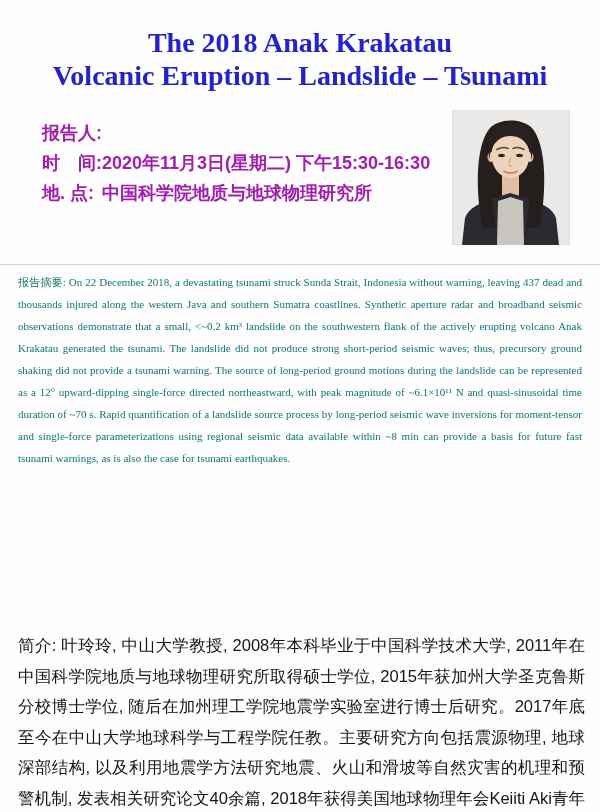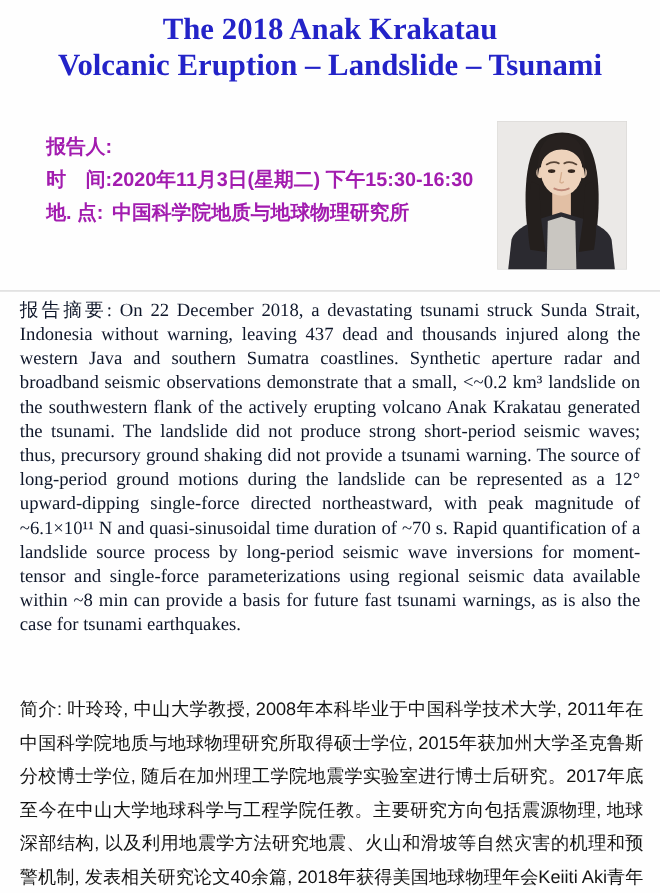--- a/index.html
+++ b/index.html
@@ -7,21 +7,21 @@
   .page{
     position:relative;
     width:600px;height:812px;
     margin:0 auto;
     background:#fefefe;
     overflow:hidden;
     font-family:"Liberation Serif","DejaVu Serif",serif;
     color:#111;
   }
   .title{
-    position:absolute;top:10px;left:0;width:600px;
+    position:absolute;top:26px;left:0;width:600px;
     text-align:center;
     font-family:"Liberation Serif","DejaVu Serif",serif;
     font-weight:bold;
     font-size:28px;line-height:33px;
     margin:0;
   }
   .title .tline{display:block;}
   .info{
     position:absolute;left:42px;top:118px;width:400px;
     font-family:"Liberation Sans","DejaVu Sans",sans-serif;
@@ -37,23 +37,23 @@
   }
   .photo svg{display:block;}
   .divider{
     position:absolute;left:0;top:264px;width:600px;height:0;
     border-top:1px solid #cfcfcf;
   }
   .abstract{
     position:absolute;left:18px;top:271px;width:564px;
     margin:0;
     font-family:"Liberation Serif","DejaVu Serif",serif;
-    font-size:17px;line-height:22px;
+    font-size:11px;line-height:22px;
     text-align:justify;
-    color:#0f172a;
+    color:#0f766e;
   }
   .abstract .para-label{font-family:"Liberation Serif","DejaVu Serif",serif;}
   .bio{
     position:absolute;left:18px;top:630px;width:567px;
     margin:0;
     font-family:"Liberation Sans","DejaVu Sans",sans-serif;
     font-size:16.5px;line-height:30.5px;
     text-align:justify;
     color:#141414;
   }

